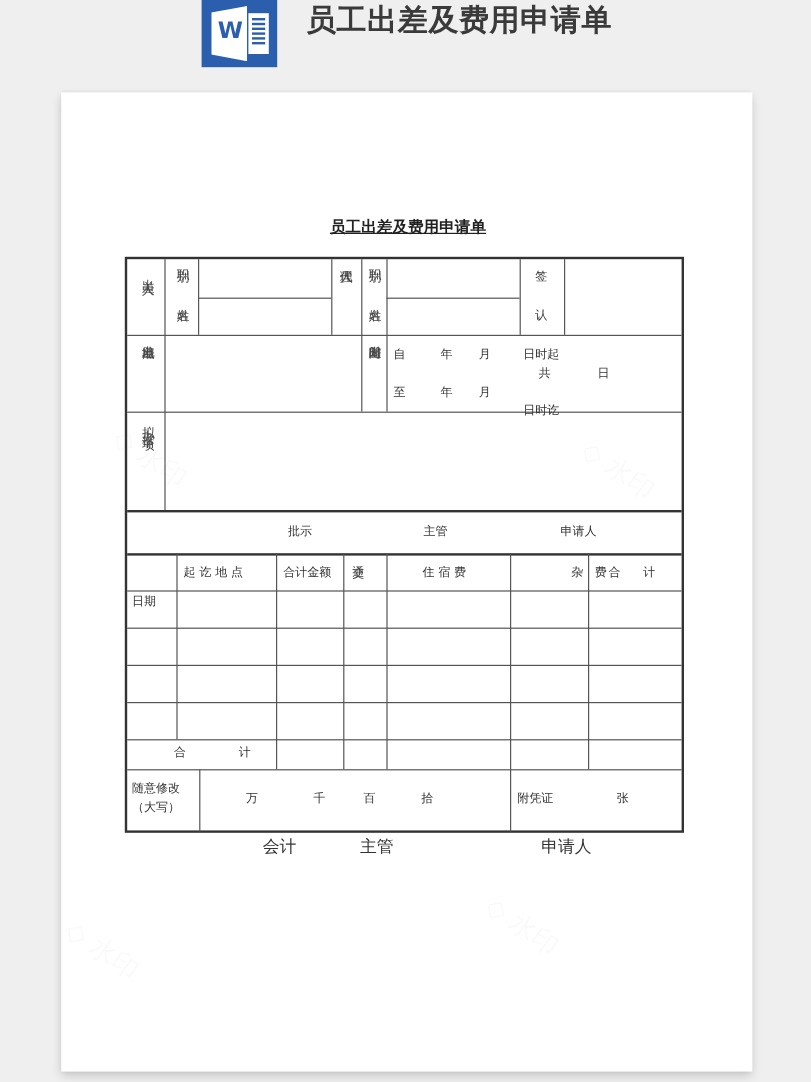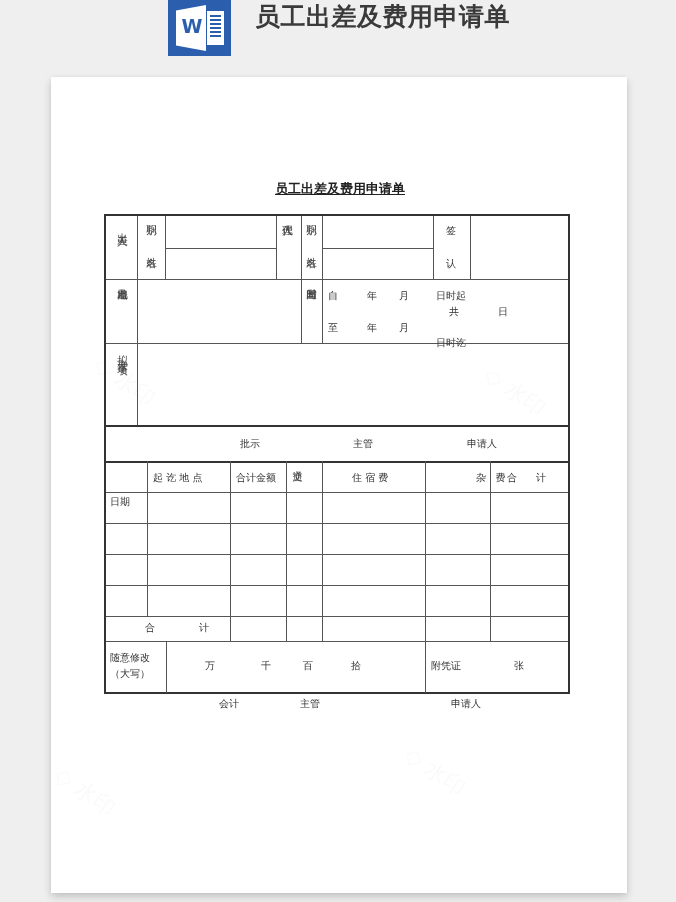--- a/index.html
+++ b/index.html
@@ -68,21 +68,21 @@
       font-size: 10.5px; color: #444;
     }
     .t {
       position: absolute; font-size: 10px; color: #333; white-space: nowrap;
       line-height: 12px;
     }
     .hline { position: absolute; height: 1px; background: #555; }
     .hline.thick { height: 2px; background: #333; }
     .vline { position: absolute; width: 1px; background: #555; }
     .footer-t {
-      position: absolute; top: 620px; font-size: 10px; color: #333; white-space: nowrap;
+      position: absolute; top: 620px; font-size: 14px; color: #333; white-space: nowrap;
     }
     .wm {
       position: absolute; font-family: "DejaVu Sans", sans-serif; font-size: 22px;
       color: rgba(0,0,0,0.025); transform: rotate(35deg); white-space: nowrap;
     }
     .input-area { position: absolute; }
   </style>
 </head>
 <body>
 

